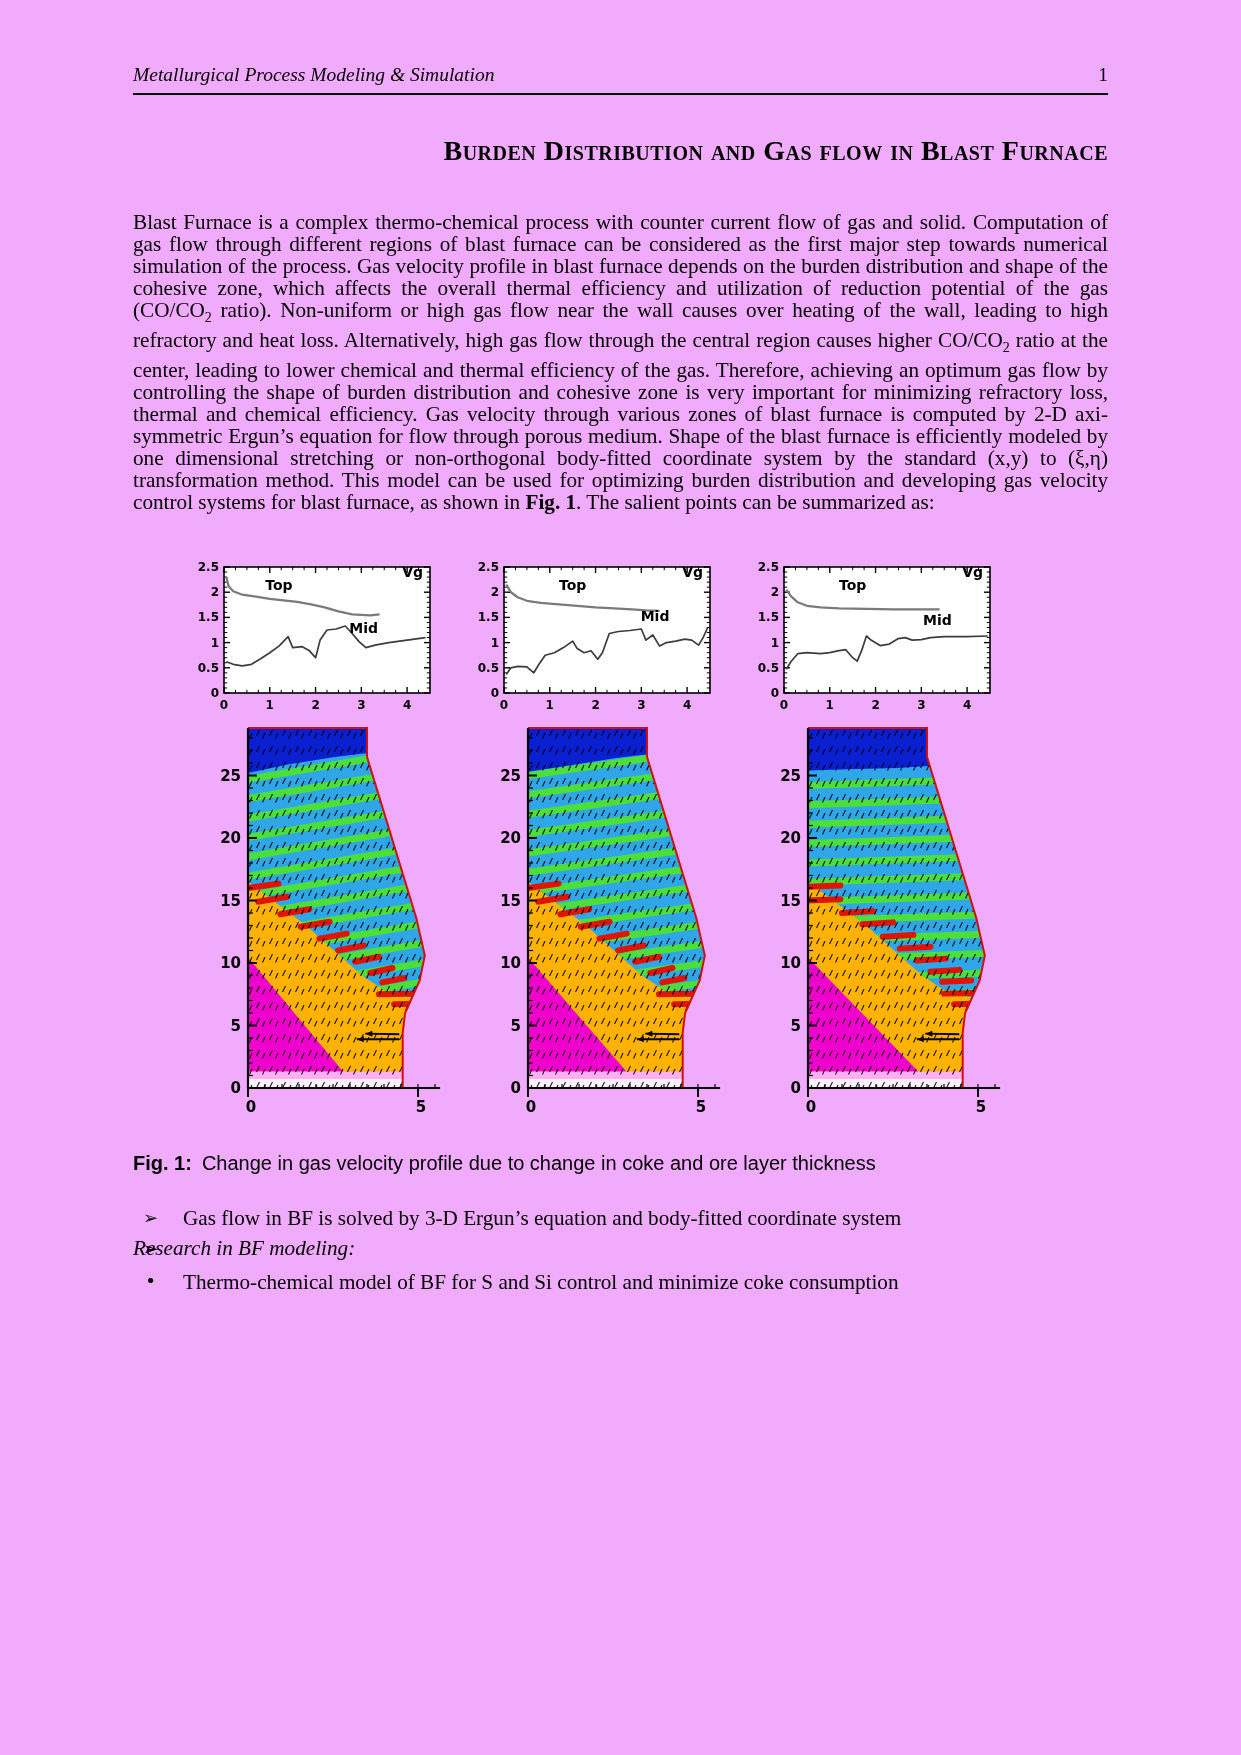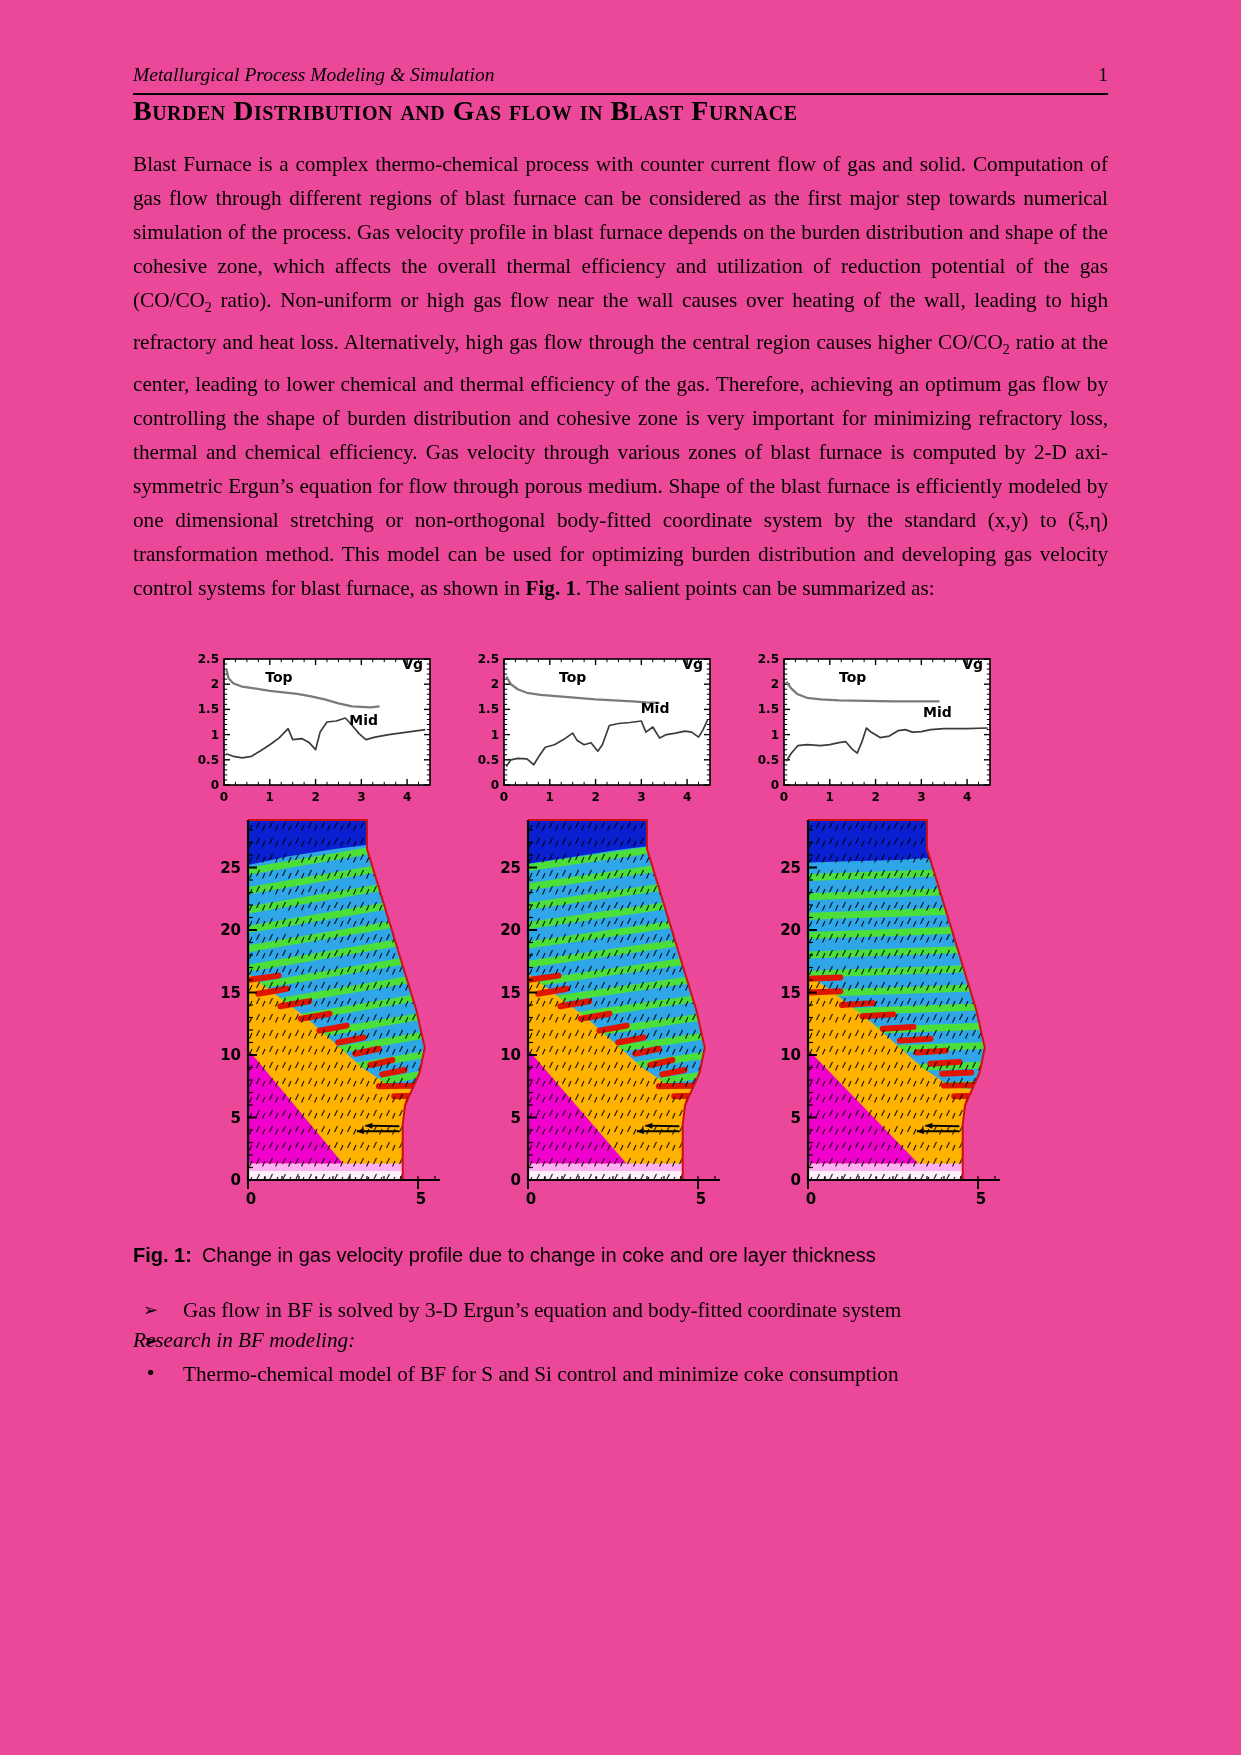--- a/index.html
+++ b/index.html
@@ -1,47 +1,48 @@
 <!DOCTYPE html>
 <html><head>
 <meta charset="utf-8">
 <style>
   html,body{margin:0;padding:0;background:#888;}
   .page{
     position:relative;
     width:1241px;
     min-height:1755px;
     margin:0 auto;
-    background:#ec4899;
+    background:#f0abfc;
     font-family:"Liberation Serif", serif;
     color:#000;
     box-sizing:border-box;
     padding:64px 133px 40px 133px;
   }
   .header{
     display:flex;
     justify-content:space-between;
     align-items:flex-end;
     font-style:italic;
     font-size:19.5px;
     border-bottom:2.5px solid #000;
     padding-bottom:7px;
   }
   .header .pageno{font-style:normal;}
   .title{
-    text-align:left;
+    text-align:right;
     font-weight:bold;
     font-variant:small-caps;
     font-size:28px;
     letter-spacing:.5px;
+    margin-top:40px;
   }
   .para{
-    margin-top:20px;
+    margin-top:44px;
     font-size:21.2px;
-    line-height:34px;
+    line-height:22px;
     text-align:justify;
   }
   .para sub{font-size:14px;}
   .figure{
     margin:46px 0 0 55px;
     display:flex;
     gap:28px;
   }
   .panel{width:252px;}
   .panel .furnace-mount{margin-left:14px;margin-top:1px;}

